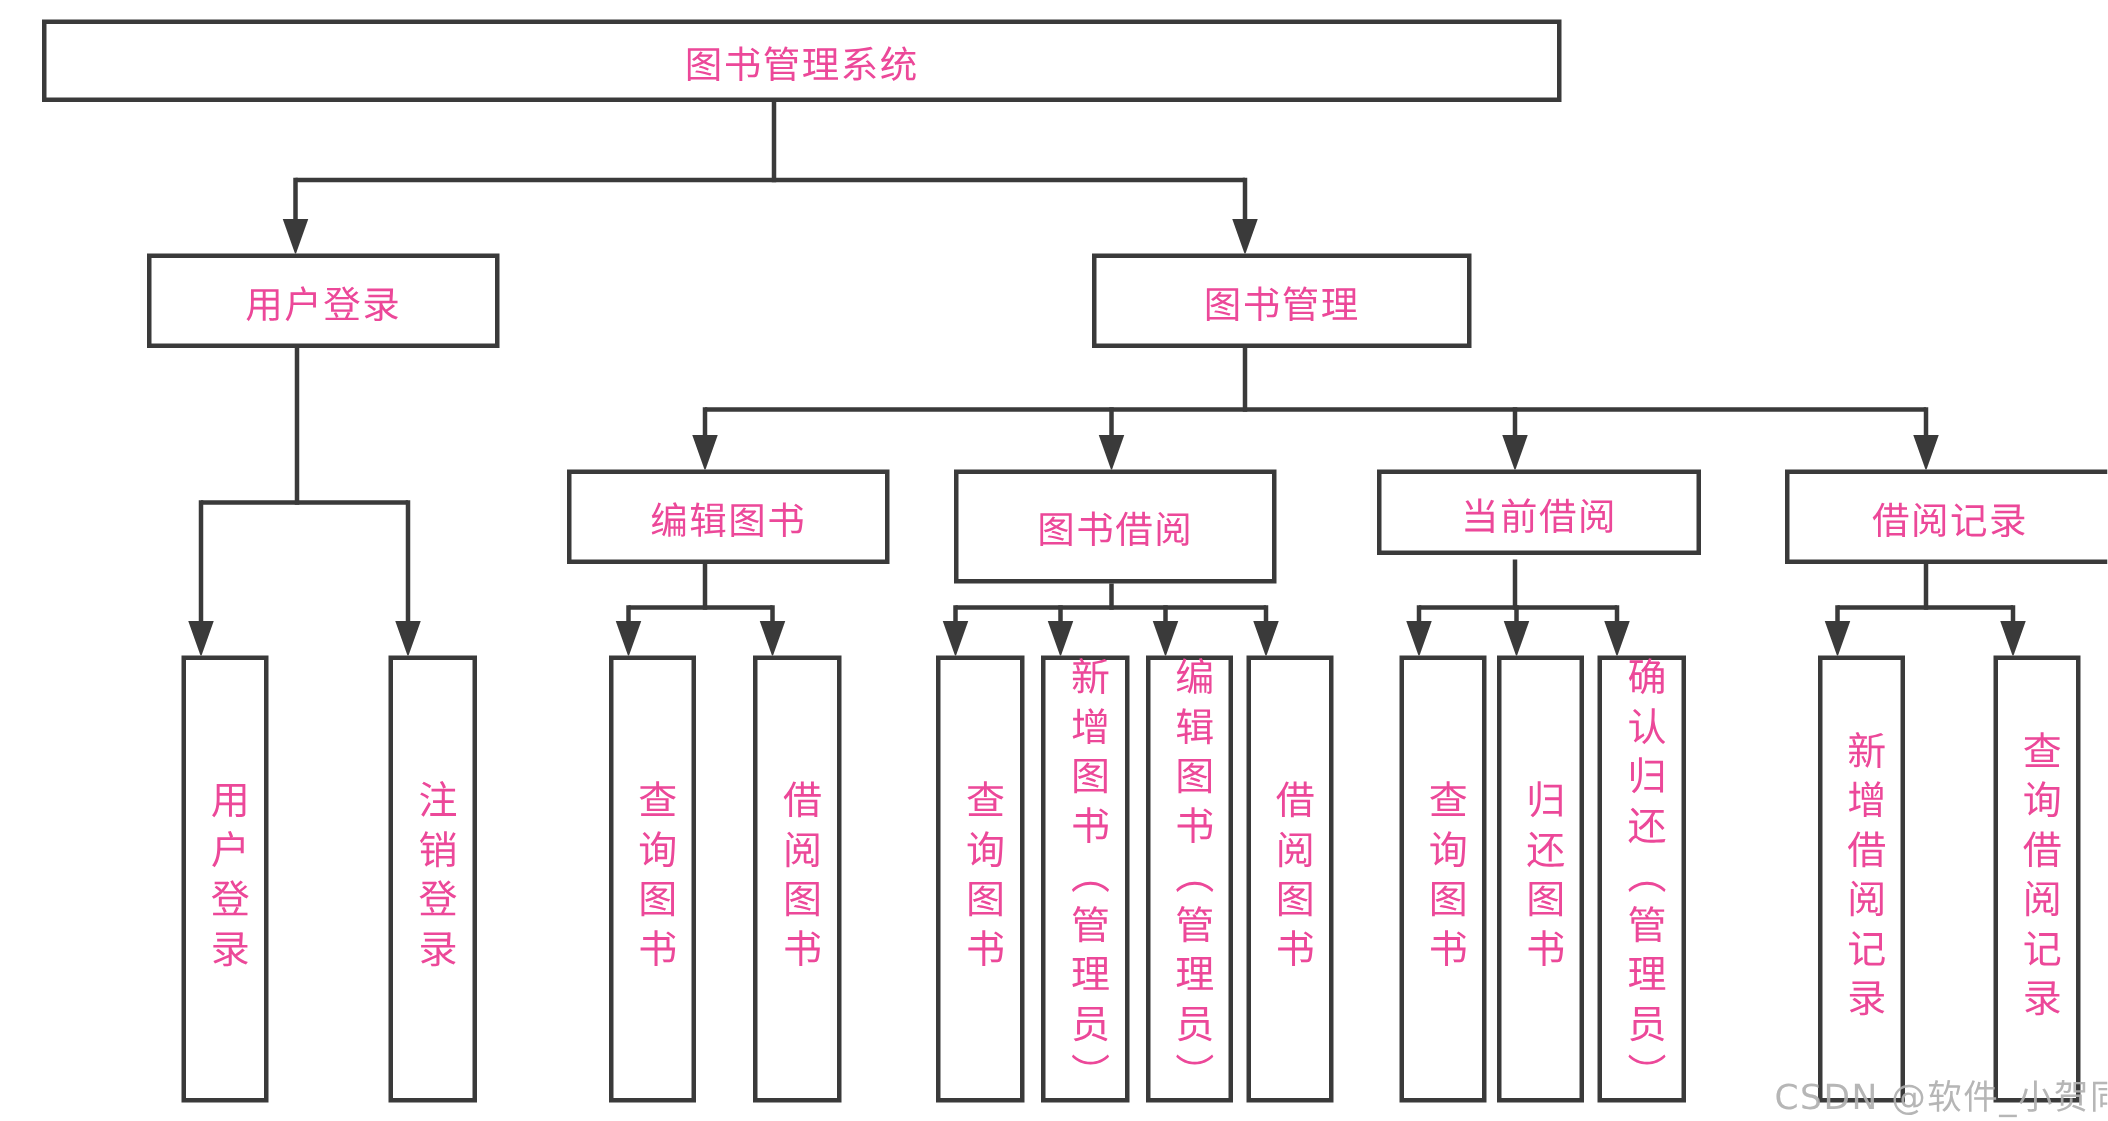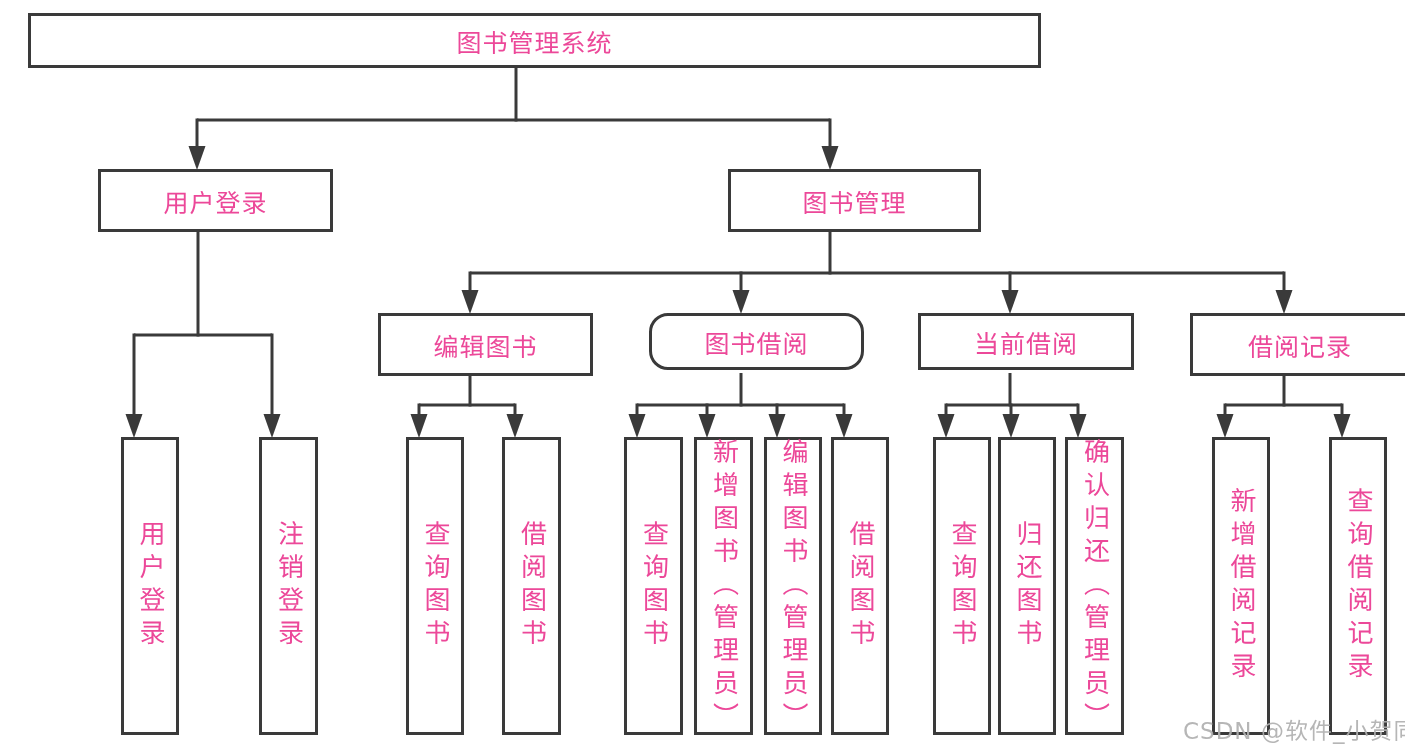--- a/index.html
+++ b/index.html
@@ -46,21 +46,21 @@
     letter-spacing: 7px;
     white-space: nowrap;
   }
   
   .n-root    { left: 12px;   top: 13px;  width: 1013px; height: 55px; }
   
   .n-user    { left: 82px;   top: 169px; width: 235px;  height: 63px; }
   .n-book    { left: 712px;  top: 169px; width: 253px;  height: 63px; }
   
   .n-newrec  { left: 362px;  top: 313px; width: 215px;  height: 63px; }
-  .n-borrow  { left: 633px;  top: 313px; width: 215px;  height: 57px; border-radius: 19px; }
+  .n-borrow  { left: 620px;  top: 313px; width: 215px;  height: 76px; }
   .n-current { left: 902px;  top: 313px; width: 216px;  height: 57px; }
   .n-record  { left: 1174px; top: 313px; width: 220px;  height: 63px; }
   
   .leaf      { top: 437px; height: 298px; }
   .n-l1  { left: 105px;  width: 58px; }
   .n-l2  { left: 243px;  width: 59px; }
   .n-l3  { left: 390px;  width: 58px; }
   .n-l4  { left: 486px;  width: 59px; }
   .n-l5  { left: 608px;  width: 59px; }
   .n-l6  { left: 678px;  width: 59px; }

